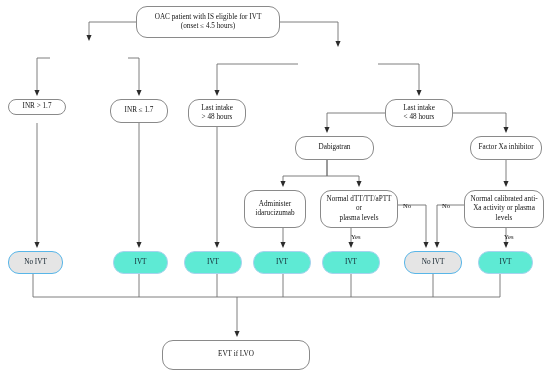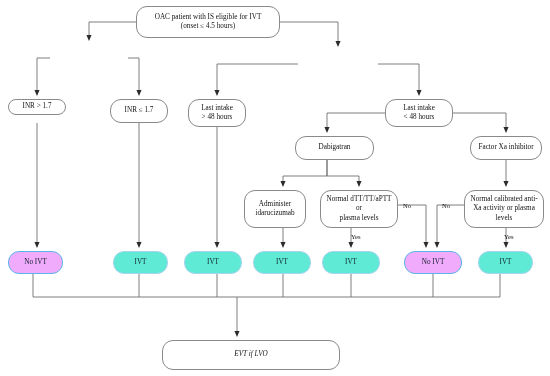--- a/index.html
+++ b/index.html
@@ -41,21 +41,21 @@
   }
   .node.plain {
     background: #ffffff;
   }
   .node.light {
     background: #5eead4;
     border-color: #a8d3ee;
     color: #10202c;
   }
   .node.dark {
-    background: #f0abfc;
+    background: #e5e5e5;
     border-color: #59b6e8;
     color: #0c1c27;
   }
   .node .txt {
     display: block;
     white-space: pre-line;
   }
   .edge-label {
     position: absolute;
     font-family: "Liberation Serif", "DejaVu Serif", serif;
@@ -201,21 +201,21 @@
   </div>
 
   <div class="node dark" style="left:404px;top:251px;width:58px;height:23px;">
     <span class="txt">No IVT</span>
   </div>
 
   <div class="node light" style="left:478px;top:251px;width:55px;height:23px;">
     <span class="txt">IVT</span>
   </div>
 
-  <div class="node plain" style="left:162px;top:340px;width:178px;height:30px;font-style:italic;">
+  <div class="node plain" style="left:162px;top:340px;width:148px;height:30px;">
     <span class="txt">EVT if LVO</span>
   </div>
 
   <span class="edge-label" style="left:403px;top:202px;">No</span>
   <span class="edge-label" style="left:442px;top:202px;">No</span>
   <span class="edge-label" style="left:351px;top:233px;">Yes</span>
   <span class="edge-label" style="left:504px;top:233px;">Yes</span>
 
 </div>
 

